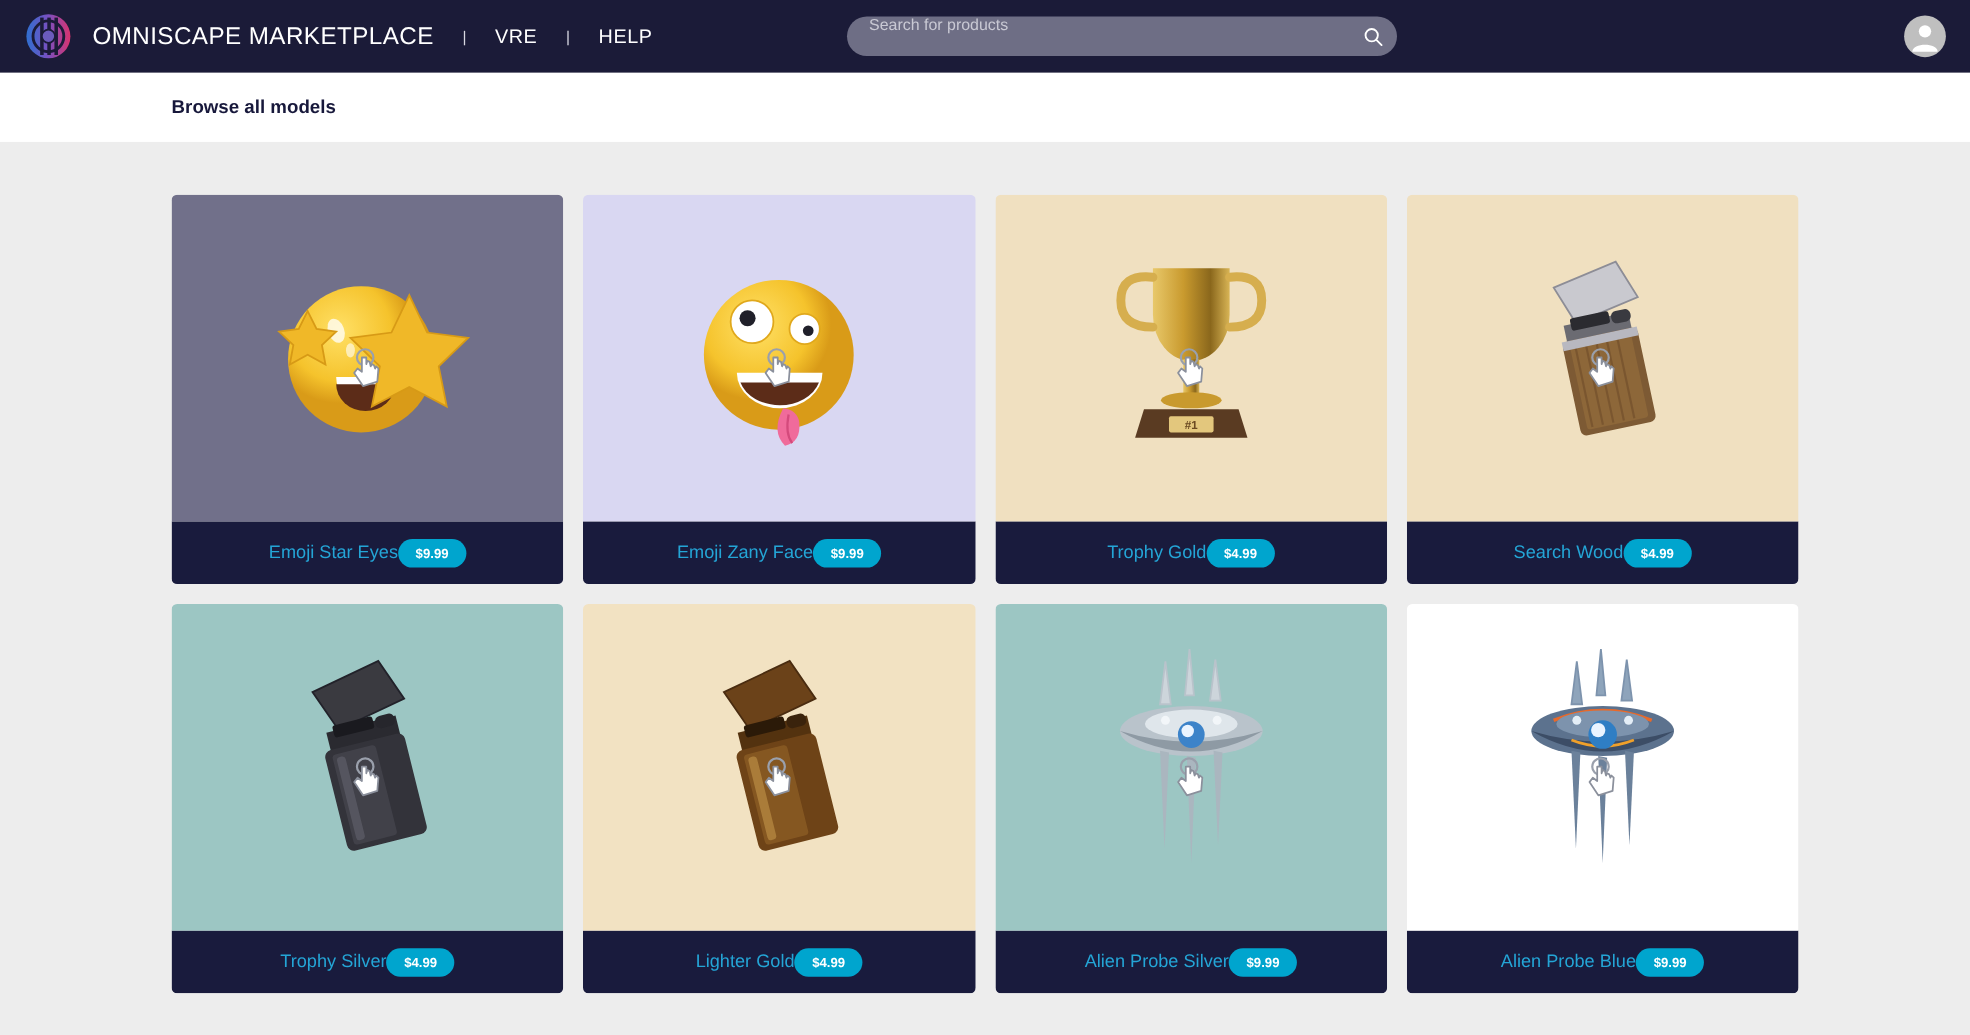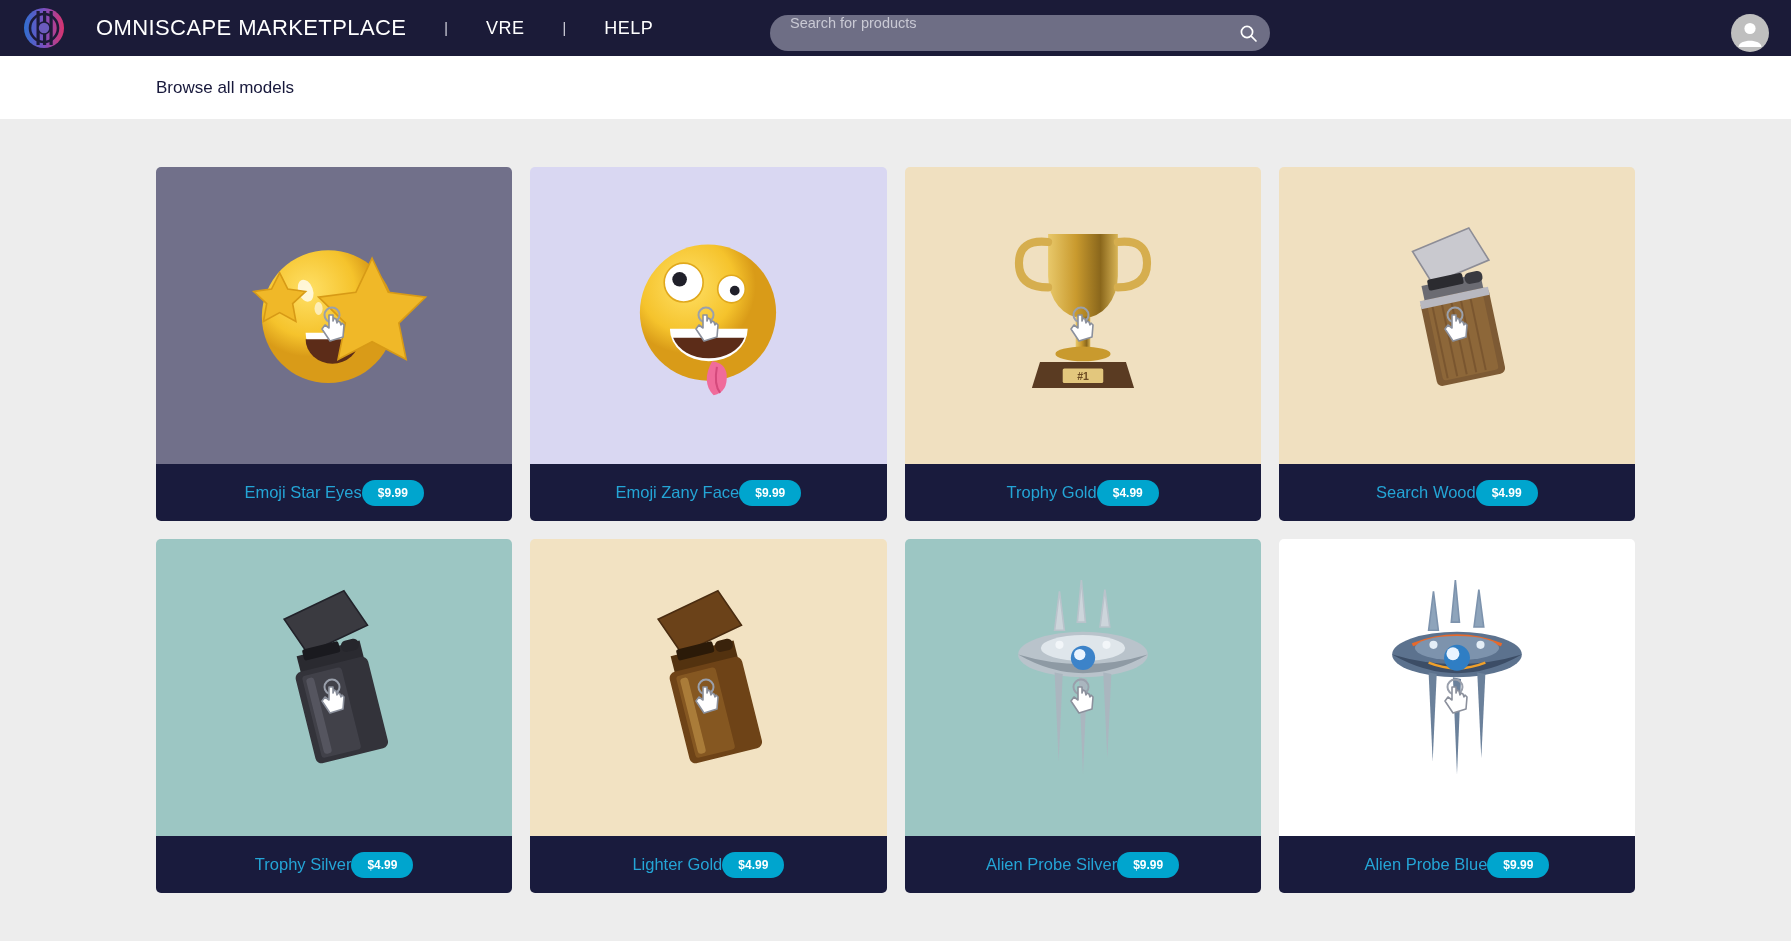--- a/index.html
+++ b/index.html
@@ -5,24 +5,23 @@
   * { margin:0; padding:0; box-sizing:border-box; }
   html, body {
     width:1791px; height:941px;
     background:#ededed;
     font-family:"Liberation Sans", sans-serif;
     overflow:hidden;
   }
 
   
   .header {
-    height:56px; background:#1b1b38;
+    height:66px; background:#1b1b38;
     display:flex; align-items:center;
     position:relative;
-    gap:12px;
   }
   .logo-wrap { margin-left:22px; width:44px; height:44px; flex:none; }
   .logo-wrap svg { display:block; }
   .brand {
     color:#ffffff; font-size:22px; letter-spacing:.4px;
     margin-left:18px; white-space:nowrap; font-weight:400;
   }
   .nav-sep { color:#d8d8e2; font-size:14px; margin:0 26px; }
   .nav-link {
     color:#ffffff; font-size:18px; letter-spacing:.5px;
@@ -52,21 +51,21 @@
     justify-content:center; overflow:hidden; cursor:pointer;
   }
 
   
   .subheader {
     height:63px; background:#ffffff;
     display:flex; align-items:center;
   }
   .page-title {
     margin-left:156px; color:#17183b;
-    font-size:17px; font-weight:normal;
+    font-size:17px; font-weight:bold;
   }
 
   
   .content { padding:48px 156px 0 156px; }
   .grid {
     display:grid;
     grid-template-columns:repeat(4,1fr);
     gap:18px 18px;
   }
   .card {

